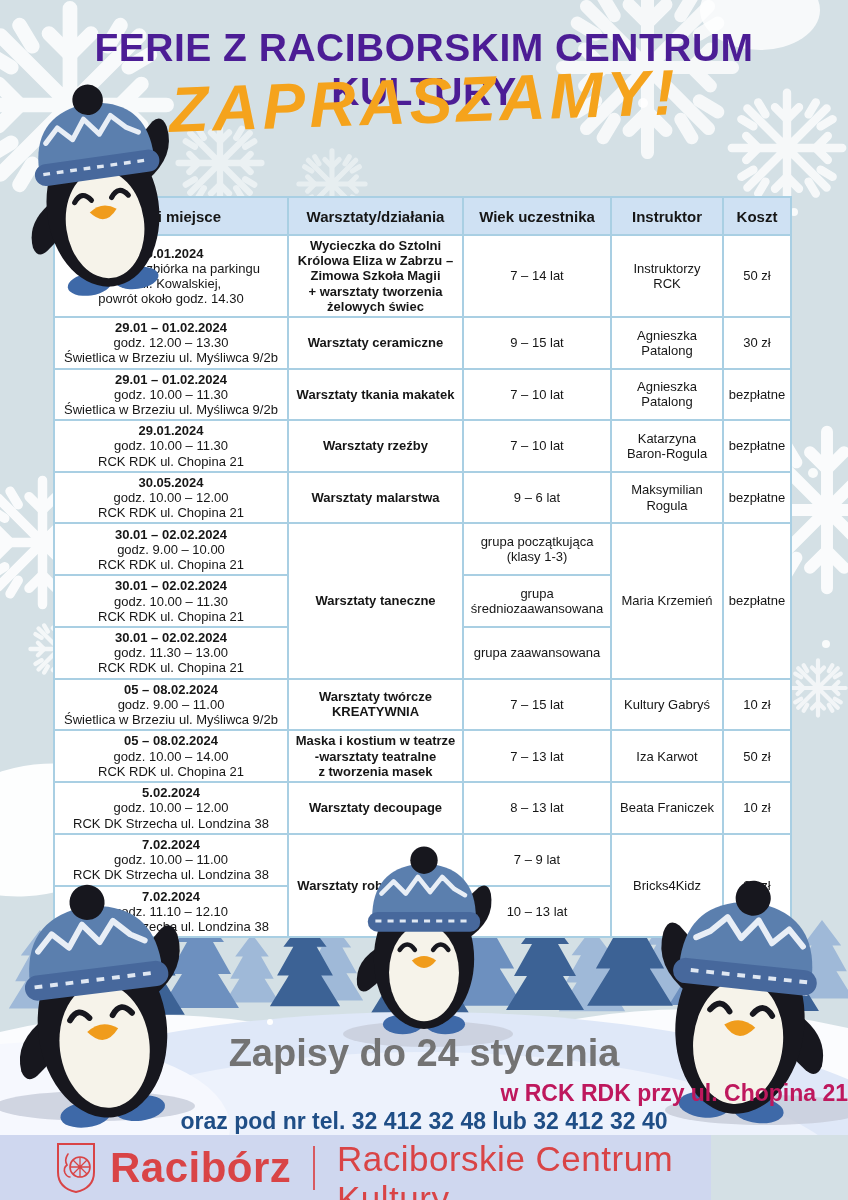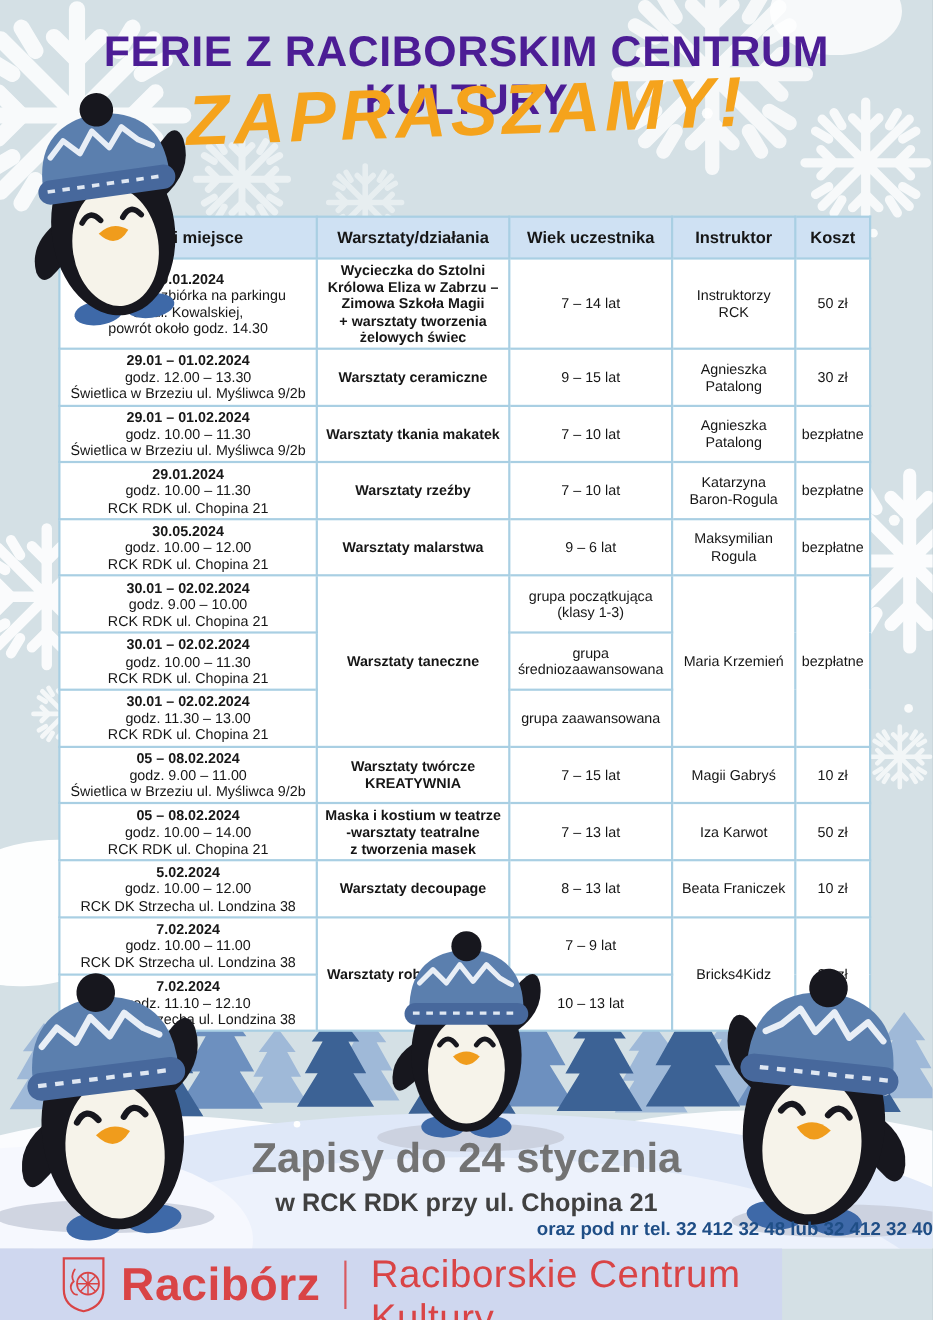--- a/index.html
+++ b/index.html
@@ -41,24 +41,24 @@
   .lines{white-space:pre;}
   .dtop{font-weight:700;white-space:pre;}
   .c-work{font-weight:700;}
   
   .penguin{position:absolute;pointer-events:none;}
   
   .scene{position:absolute;left:0;top:872px;width:848px;height:263px;z-index:1;pointer-events:none;}
   
   .signup1{position:absolute;top:1032px;left:0;width:100%;text-align:center;
     font-size:38px;font-weight:700;color:#737373;z-index:4;}
-  .signup2{position:absolute;top:1080px;left:0;width:100%;text-align:center;
-    font-size:23px;font-weight:700;color:#404040;z-index:4;}
-  .signup3{position:absolute;top:1108px;left:0;width:100%;text-align:right;
-    font-size:17px;font-weight:700;color:#1f4e86;z-index:4;}
+  .signup2{position:absolute;top:1080px;left:0;width:100%;text-align:right;
+    font-size:23px;font-weight:700;color:#be185d;z-index:4;}
+  .signup3{position:absolute;top:1108px;left:0;width:100%;text-align:center;
+    font-size:23px;font-weight:700;color:#1f4e86;z-index:4;}
   
   .footer{
     position:absolute;left:0;top:1135px;width:711px;height:65px;background:#cfd7ef;
     z-index:5;display:flex;align-items:center;
   }
   .crest{margin-left:52px;flex:0 0 auto;}
   .cityname{font-size:42px;font-weight:700;color:#d94446;margin-left:10px;letter-spacing:.5px;}
   .fdivider{width:2px;height:44px;background:#d94446;opacity:.85;margin:0 22px 0 22px;}
   .orgname{font-size:35px;font-weight:400;color:#d94446;letter-spacing:.5px;margin-top:22px;}
 </style>
@@ -250,21 +250,21 @@
       </tr>
       <tr style="height:50px">
         <td>
               <div class="dtop">05 – 08.02.2024</div>
               <div class="lines">godz. 9.00 – 11.00
 Świetlica w Brzeziu ul. Myśliwca 9/2b</div>
             </td>
         <td class="c-work lines">Warsztaty twórcze
 KREATYWNIA</td>
         <td class="lines">7 – 15 lat</td>
-        <td class="lines">Magii Gabryś</td>
+        <td class="lines">Kultury Gabryś</td>
         <td>10 zł</td>
       </tr>
       <tr style="height:52px">
         <td>
               <div class="dtop">05 – 08.02.2024</div>
               <div class="lines">godz. 10.00 – 14.00
 RCK RDK ul. Chopina 21</div>
             </td>
         <td class="c-work lines">Maska i kostium w teatrze
 -warsztaty teatralne

